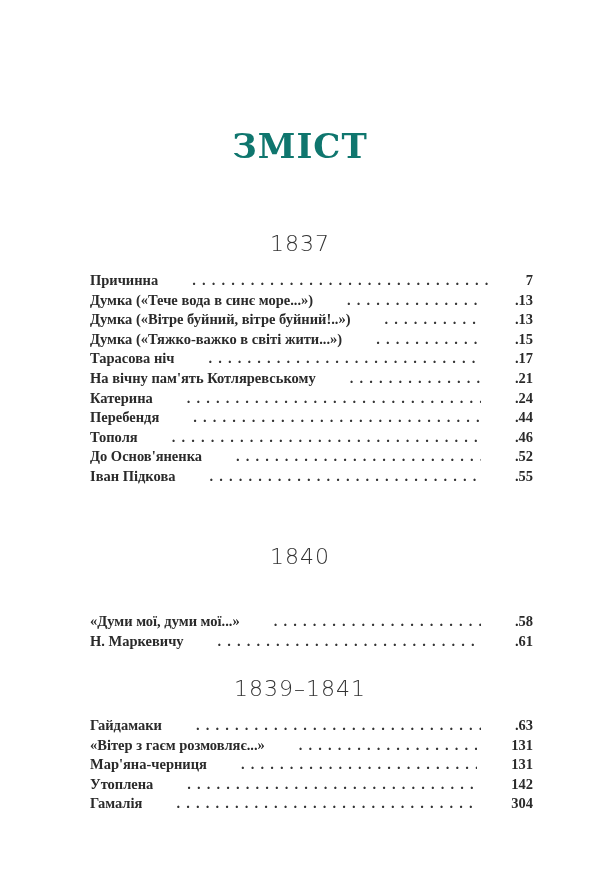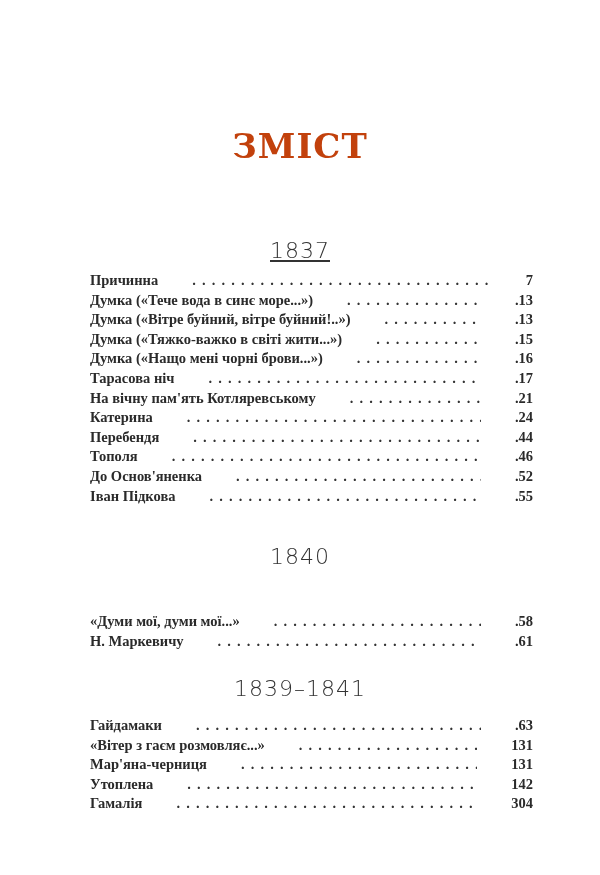--- a/index.html
+++ b/index.html
@@ -1,20 +1,20 @@
 <!DOCTYPE html>
 <html><head>
   <meta charset="utf-8">
   <style>
     html, body { margin: 0; padding: 0; background: #ffffff; }
     body { width: 600px; height: 875px; position: relative; overflow: hidden; color: #222222; }
     .title {
       position: absolute; top: 126px; left: 0; width: 600px; text-align: center;
       font-family: "DejaVu Serif", serif; font-size: 34px; font-weight: bold;
-      letter-spacing: 1px; color: #c2410c;
+      letter-spacing: 1px; color: #0f766e;
     }
     .section-year {
       position: absolute; left: 0; width: 600px; text-align: center;
       font-family: "DejaVu Sans", sans-serif; font-size: 22px; font-weight: 300;
       color: #333333; letter-spacing: 1px;
     }
     .toc {
       position: absolute; left: 90px; width: 443px; margin: 0; padding: 0; list-style: none;
       font-family: "Liberation Serif", serif; font-size: 14.5px; font-weight: bold; color: #2a2a2a;
     }
@@ -33,46 +33,41 @@
       word-spacing: 2.5px;
     }
     .toc .page { flex: 0 0 auto; text-align: right; }
   </style>
 </head>
 <body>
 
 <div>
   <div class="title">ЗМІСТ</div>
 
-  <div class="section-year" style="top:238px;text-decoration:underline;">1837</div>
+  <div class="section-year" style="top:231px;">1837</div>
   <ul class="toc" style="top:271px;">
     <li>
         <span class="name">Причинна</span>
         <span class="dots"></span>
         <span class="page">7</span>
       </li>
     <li>
         <span class="name">Думка («Тече вода в синє море...»)</span>
         <span class="dots"></span>
         <span class="page">.13</span>
       </li>
     <li>
         <span class="name">Думка («Вітре буйний, вітре буйний!..»)</span>
         <span class="dots"></span>
         <span class="page">.13</span>
       </li>
     <li>
         <span class="name">Думка («Тяжко-важко в світі жити...»)</span>
         <span class="dots"></span>
         <span class="page">.15</span>
-      </li>
-    <li>
-        <span class="name">Думка («Нащо мені чорні брови...»)</span>
-        <span class="dots"></span>
-        <span class="page">.16</span>
       </li>
     <li>
         <span class="name">Тарасова ніч</span>
         <span class="dots"></span>
         <span class="page">.17</span>
       </li>
     <li>
         <span class="name">На вічну пам'ять Котляревському</span>
         <span class="dots"></span>
         <span class="page">.21</span>

